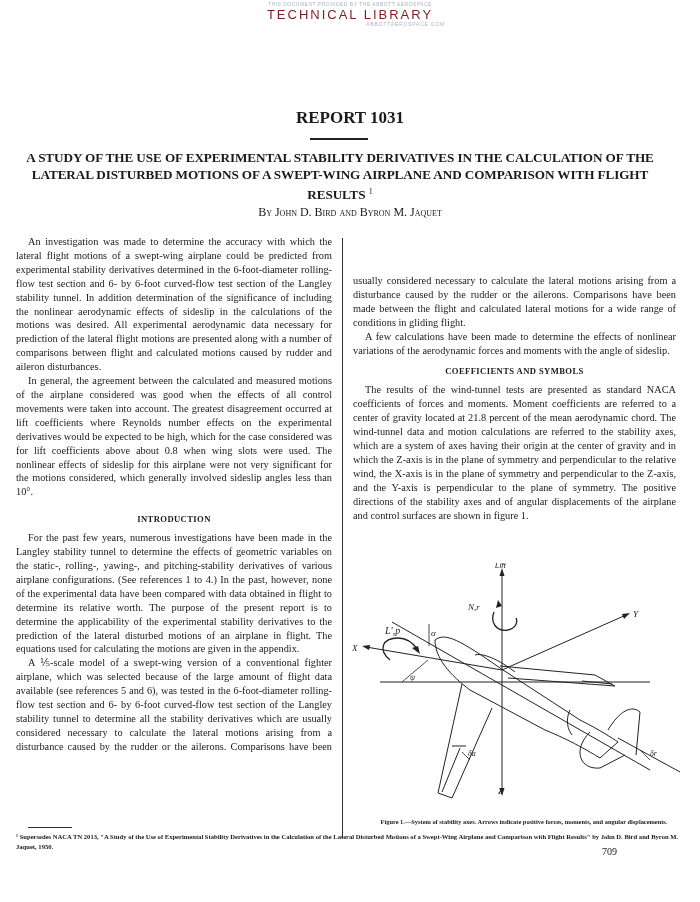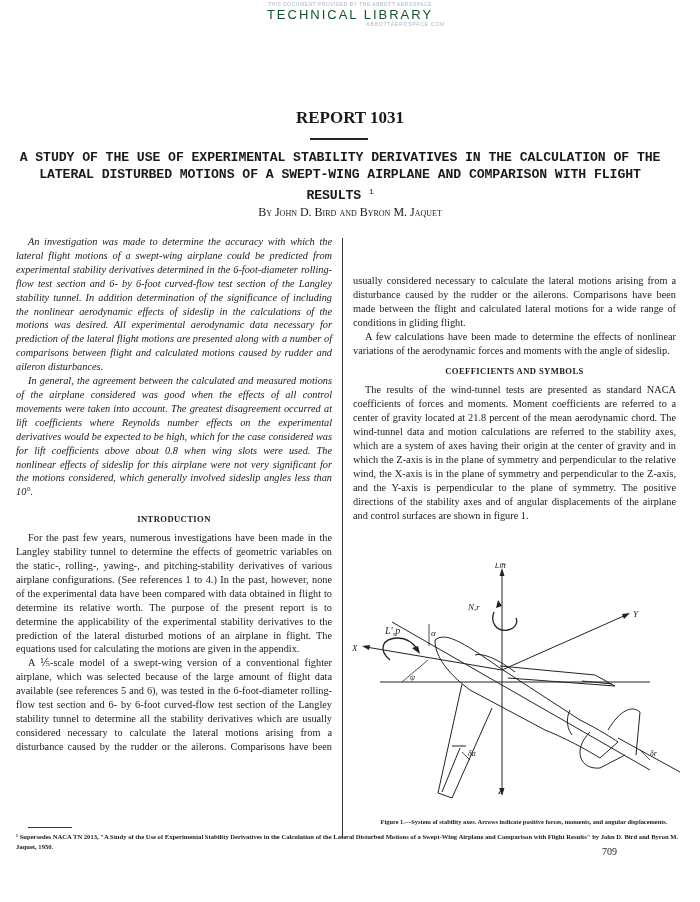--- a/index.html
+++ b/index.html
@@ -1,38 +1,38 @@
 <!DOCTYPE html>
 <html><head>
 <meta charset="utf-8">
 <style>
   html, body { margin: 0; padding: 0; background: #ffffff; }
   body { width: 700px; height: 902px; position: relative; overflow: hidden;
          font-family: "Liberation Serif", "DejaVu Serif", serif; color: #1a1a1a; }
   .watermark { position: absolute; left: 200px; top: 0; width: 300px; height: 30px;
                text-align: center; color: #aab4c4; font-family: "Liberation Sans", sans-serif; }
   .wm-top { font-size: 5px; letter-spacing: 0.5px; line-height: 7px; margin-top: 1px; }
-  .wm-main { font-size: 13px; letter-spacing: 2px; line-height: 13px; color: #14532d; }
+  .wm-main { font-size: 13px; letter-spacing: 2px; line-height: 13px; color: #7f1d1d; }
   .wm-url { font-size: 5px; letter-spacing: 0.8px; line-height: 7px; text-align: right; padding-right: 55px; }
   .report-no { position: absolute; top: 108px; left: 0; width: 700px; text-align: center;
                font-size: 17px; font-weight: bold; }
   .rule { position: absolute; top: 138px; left: 310px; width: 58px; height: 1.5px; background: #222; }
   .title { position: absolute; top: 149px; left: 10px; width: 660px; text-align: center;
-           font-size: 13.2px; font-weight: bold; line-height: 17px; letter-spacing: -0.1px; font-family: Liberation Mono, monospace; }
+           font-size: 13.2px; font-weight: bold; line-height: 17px; letter-spacing: -0.1px; }
   .title sup { font-size: 8px; font-weight: normal; }
   .authors { position: absolute; top: 205px; left: 0; width: 700px; text-align: center;
              font-size: 12px; font-variant: small-caps; }
   .col { position: absolute; font-size: 10.3px; line-height: 13.9px; text-align: justify; }
   .col-left { left: 16px; top: 235px; width: 316px; }
   .col-right { left: 353px; top: 238px; width: 323px; margin-top: 36px; }
   .vline { position: absolute; left: 342px; top: 238px; width: 1px; height: 600px; background: #333; }
   .sec-head { text-align: center; font-size: 8.6px; font-weight: bold; letter-spacing: 0.4px;
               margin: 0 0 6px 0; line-height: 12px; }
   .para { margin: 0; text-indent: 12px; }
-  .italic { font-style: italic; }
+  .italic { }
   .gap { height: 14px; }
   .figure { position: absolute; left: 350px; top: 560px; width: 340px; height: 256px; }
   .caption { position: absolute; left: 354px; top: 817px; width: 340px; font-size: 6.4px;
              line-height: 9px; text-align: center; font-weight: bold; }
   .footnote-rule { position: absolute; left: 28px; top: 827px; width: 44px; height: 1px; background: #333; }
   .footnote { position: absolute; left: 16px; top: 832px; width: 668px; font-size: 6.6px;
               line-height: 10px; font-weight: bold; }
   .page-no { position: absolute; left: 602px; top: 846px; font-size: 10px; }
 </style>
 </head>

